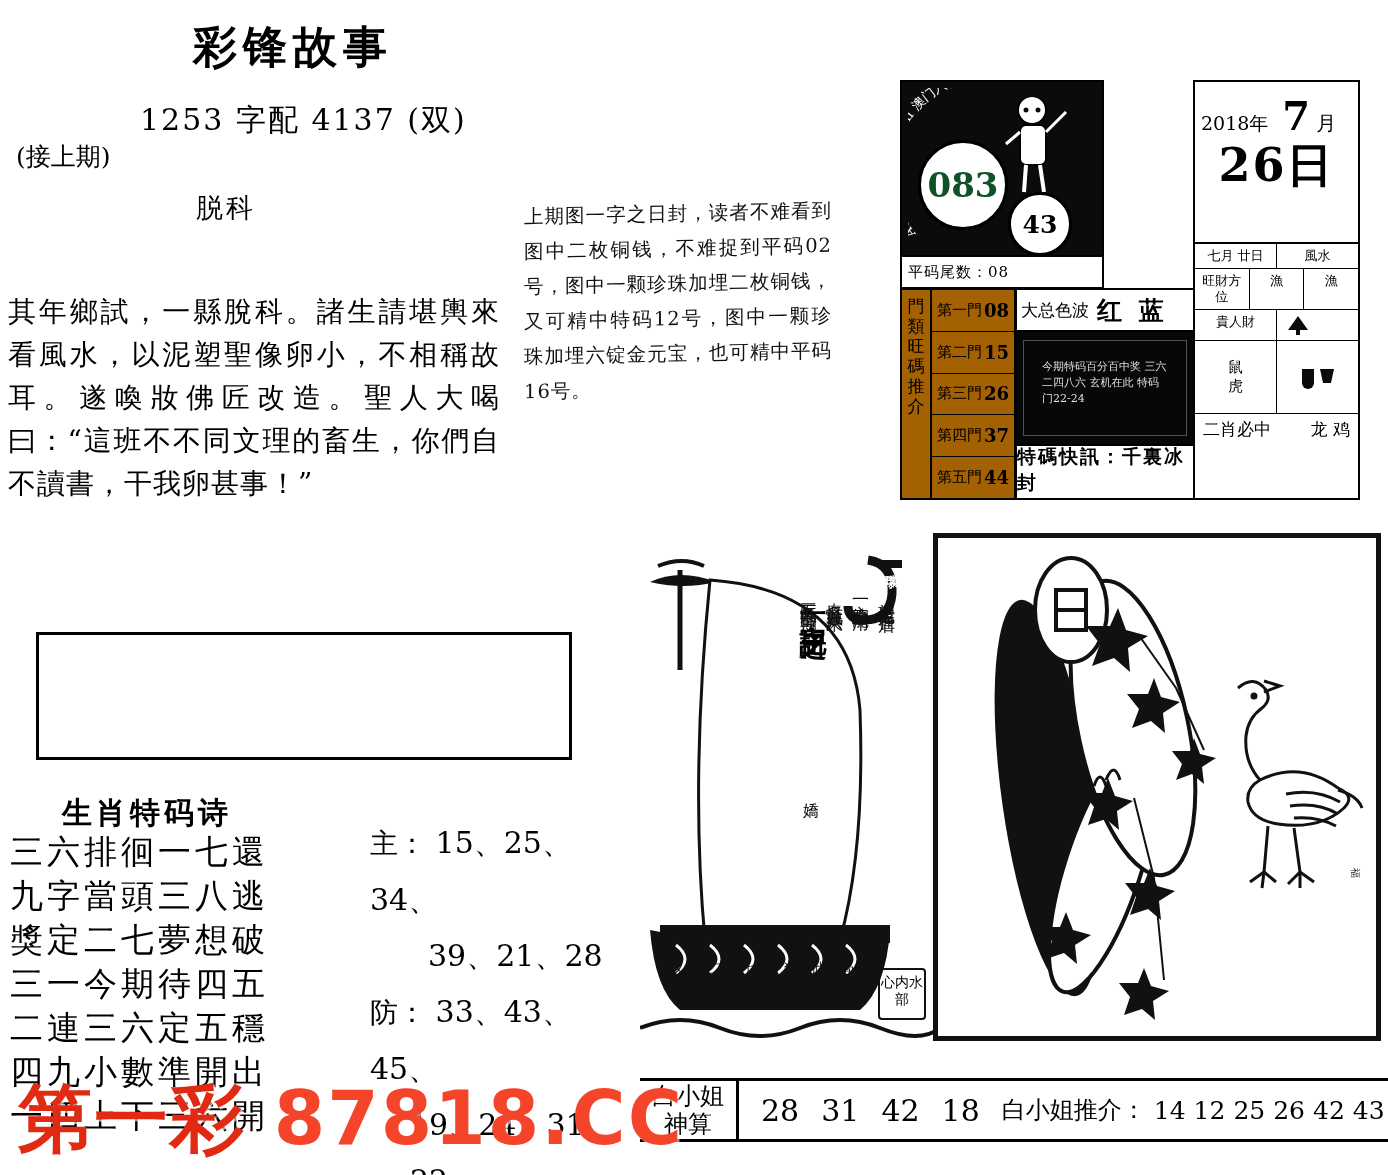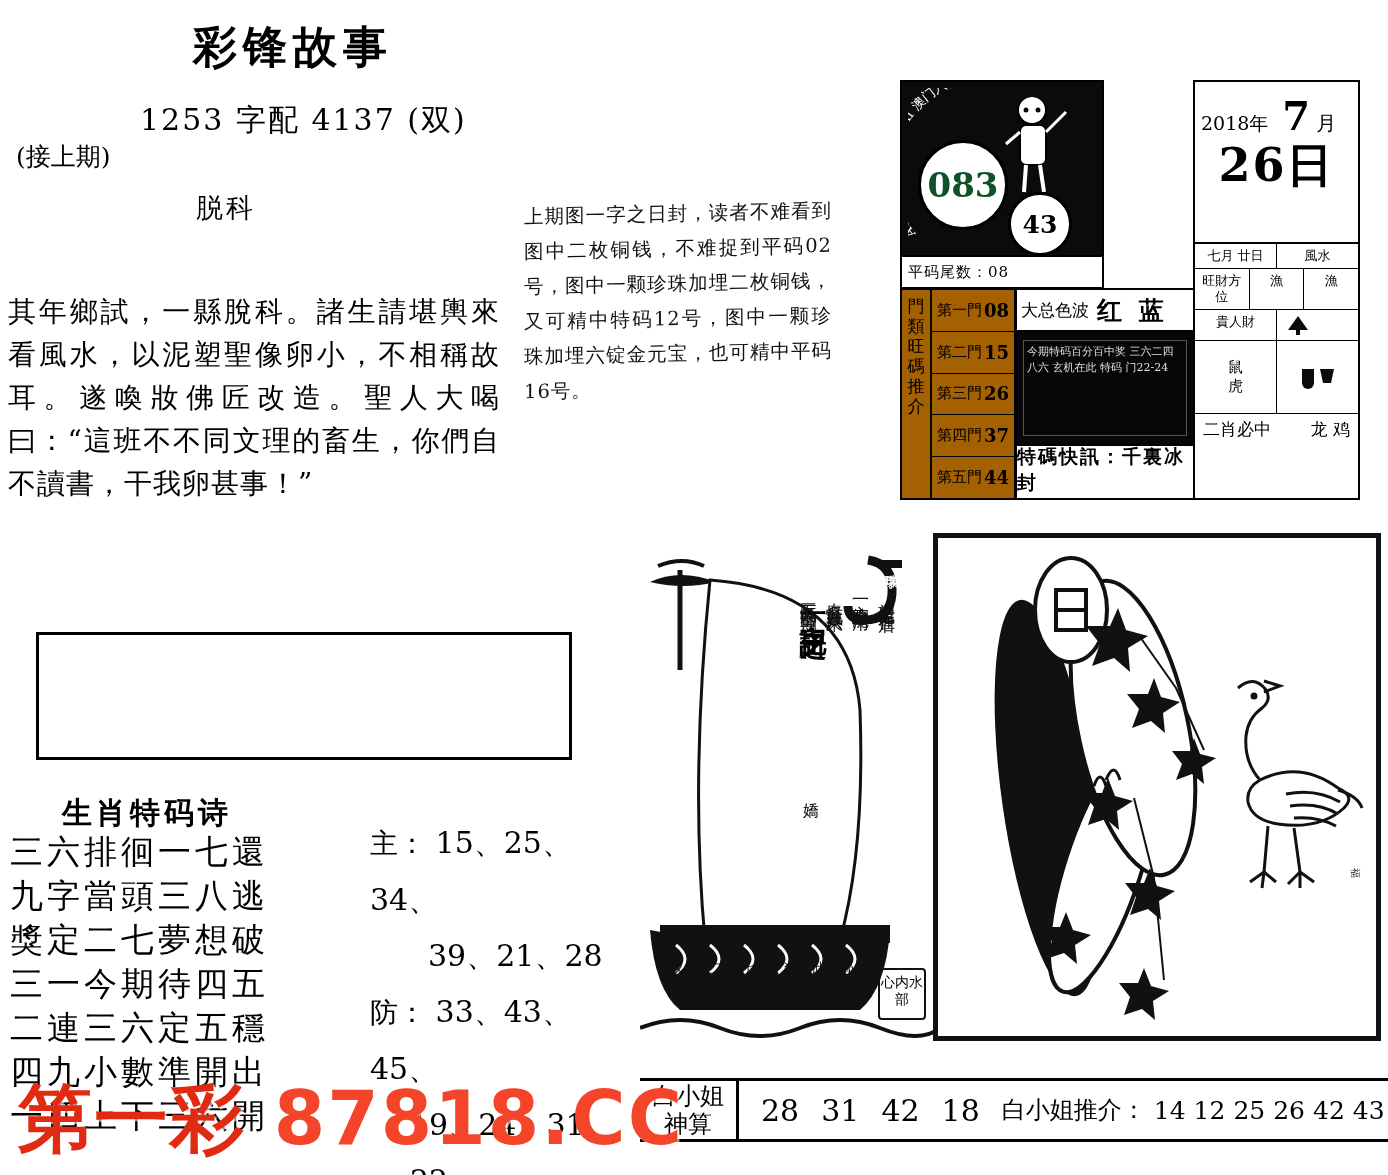--- a/index.html
+++ b/index.html
@@ -113,21 +113,21 @@
     font-size:25px;font-weight:bold;margin-left:8px;letter-spacing:4px;
   }
   .midcol .blackbox{
     height:112px;background:#0d0d0d;border-bottom:2px solid #000;
     position:relative;overflow:hidden;
   }
   .midcol .blackbox .inner{
     position:absolute;left:6px;top:8px;right:6px;bottom:8px;
     border:1px solid #555;
     color:#ddd;font-family:"DejaVu Serif",serif;font-size:11px;line-height:16px;
-    padding:3px;
+    padding:18px;
   }
   .midcol .slogan{
     height:48px;display:flex;align-items:center;justify-content:center;
     font-family:"DejaVu Serif",serif;font-size:19px;font-weight:bold;letter-spacing:2px;
   }
 
   .datebox{
     position:absolute;left:300px;top:18px;width:163px;height:160px;
     border:2px solid #000;background:#fff;
   }

